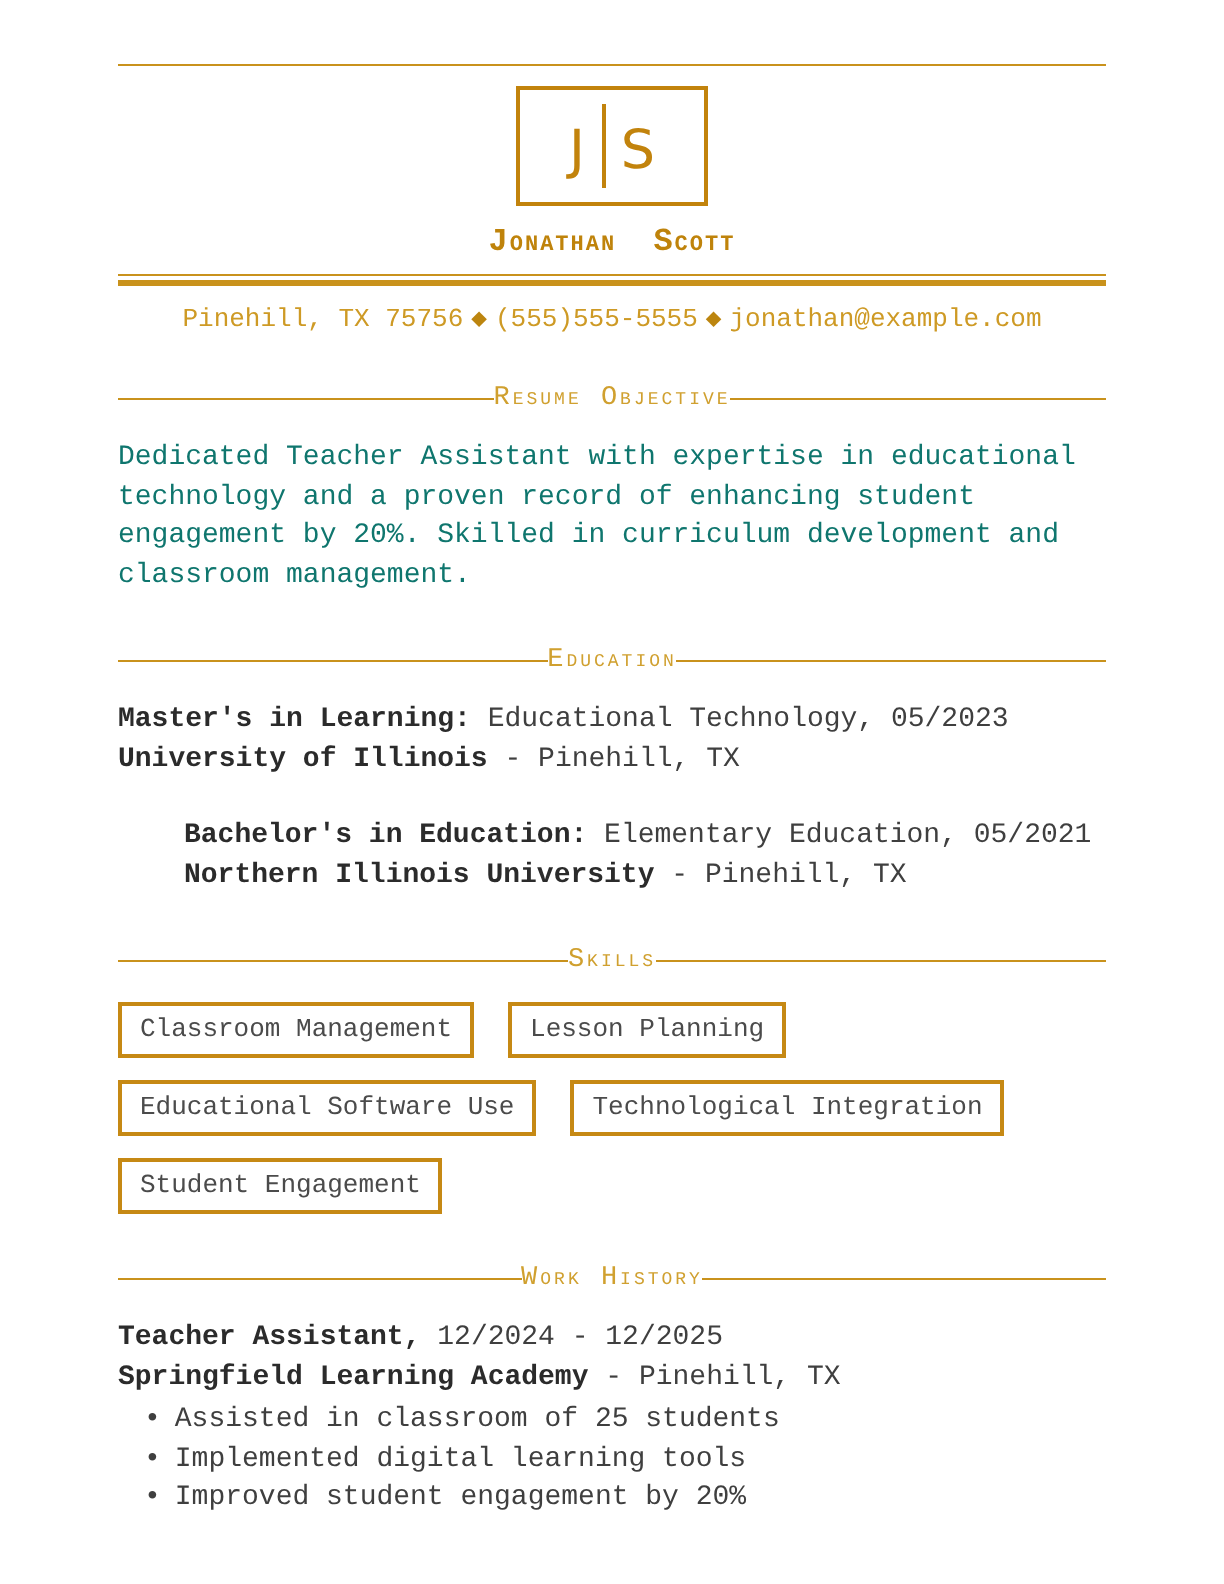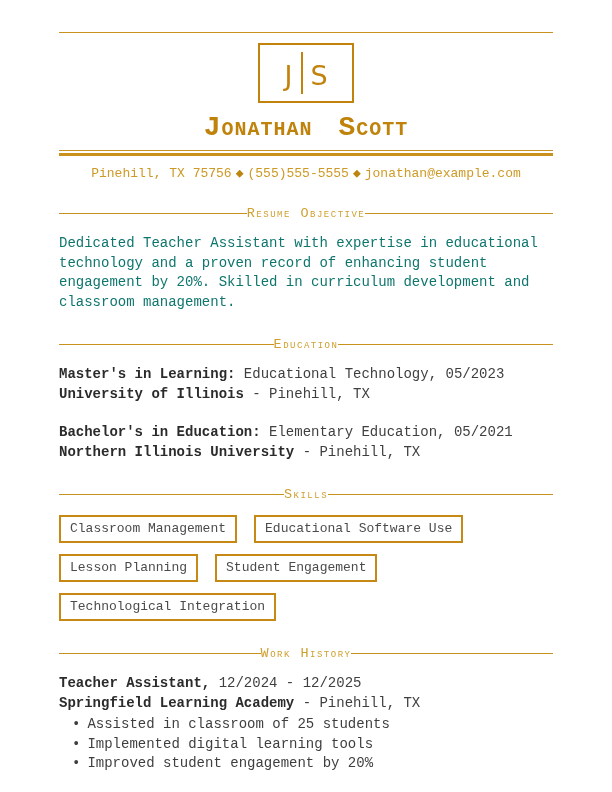--- a/index.html
+++ b/index.html
@@ -43,21 +43,21 @@
     width: 2px;
     height: 42px;
     background: #c2830c;
     margin: 0 7px 0 9px;
   }
   .name {
     margin-top: 9px;
     text-align: center;
     font-variant: small-caps;
     font-weight: bold;
-    font-size: 28px;
+    font-size: 16px;
     letter-spacing: 1px;
     word-spacing: 8px;
     color: #bf830b;
   }
   .double-rule {
     margin-top: 7px;
     height: 2px;
     border-top: 1px solid #c9921c;
     border-bottom: 3px solid #c9921c;
   }
@@ -91,21 +91,21 @@
 
   .body-text {
     margin-top: 13px;
     font-size: 14px;
     line-height: 19.5px;
     color: #0f766e;
   }
   .b { font-weight: bold; color: #2b2b2b; }
 
   .entry { margin-top: 13px; font-size: 14px; line-height: 19.5px; }
-  .entry + .entry { margin-top: 19px; }
+  .entry + .entry { margin-top: 19px; margin-left: 33px; }
 
   
   .chips {
     margin-top: 13px;
     display: flex;
     flex-wrap: wrap;
     gap: 11px 17px;
   }
   .chip {
     border: 2px solid #c68914;
@@ -179,24 +179,24 @@
     </div>
 
     <div class="section-header">
       <span class="rule"></span>
       <span class="section-title">Skills</span>
       <span class="rule"></span>
     </div>
 
     <div class="chips">
       <span class="chip">Classroom Management</span>
+      <span class="chip">Lesson Planning</span>
       <span class="chip">Educational Software Use</span>
-      <span class="chip">Lesson Planning</span>
+      <span class="chip">Technological Integration</span>
       <span class="chip">Student Engagement</span>
-      <span class="chip">Technological Integration</span>
     </div>
 
     <div class="section-header">
       <span class="rule"></span>
       <span class="section-title">Work History</span>
       <span class="rule"></span>
     </div>
 
     <div class="entry">
       <div><span class="b">Teacher Assistant,</span> <span>12/2024 - 12/2025</span></div>

